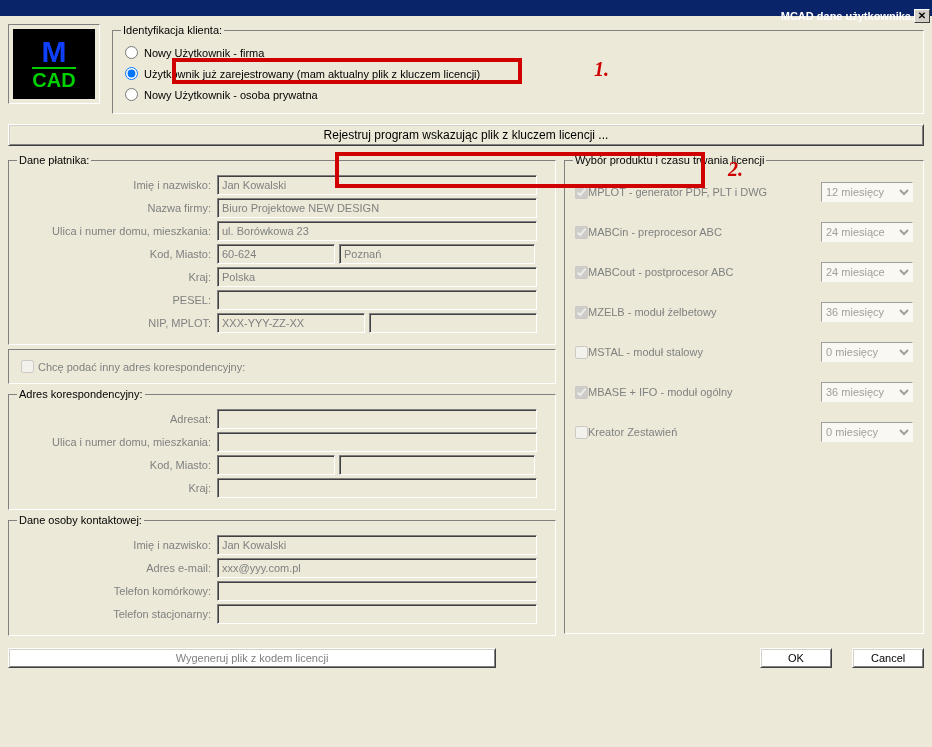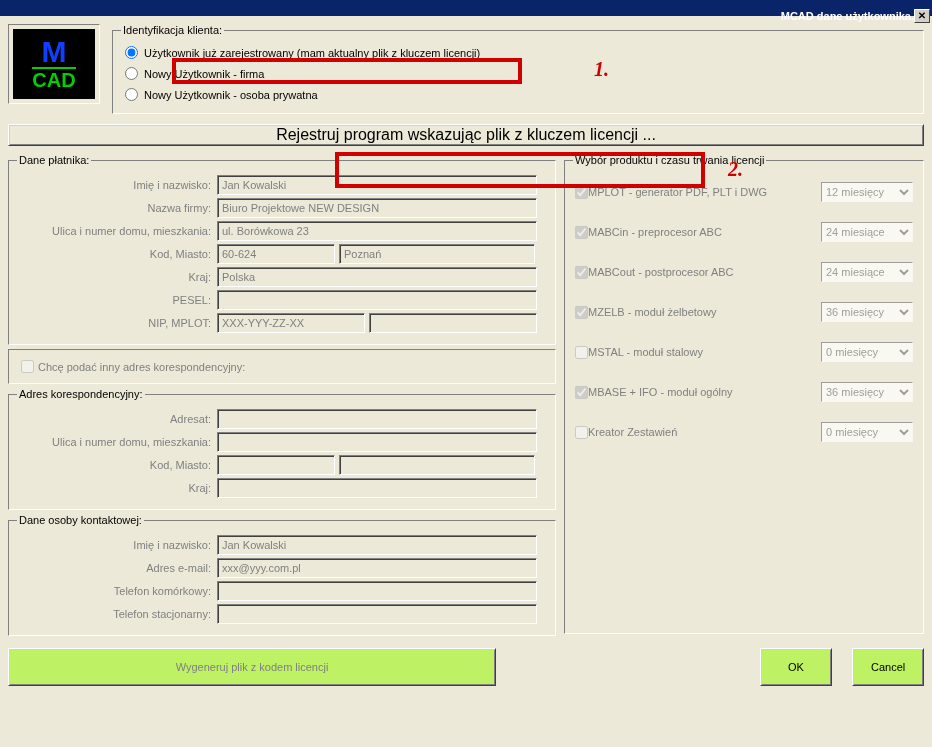--- a/index.html
+++ b/index.html
@@ -93,21 +93,21 @@
   z-index: 5;
 }
 .big-btn-row { margin: 4px 0 8px 0; }
 .big-btn {
   width: 100%; height: 22px;
   background: #ece9d8;
   border: 1px solid #fff;
   border-right-color: #404040;
   border-bottom-color: #404040;
   box-shadow: inset 1px 1px 0 #d4d0c8, inset -1px -1px 0 #808080;
-  font-size: 16px;
+  font-size: 12px;
   cursor: pointer;
 }
 .columns { display: flex; gap: 8px; }
 .col-left { width: 548px; display: flex; flex-direction: column; }
 .col-right { flex: 1; }
 .form-row { display: flex; align-items: center; margin: 3px 0; }
 .form-row label {
   width: 200px;
   text-align: right;
   padding-right: 6px;
@@ -148,22 +148,22 @@
   border-bottom-color: #fff;
   font-size: 11px;
   color: #808080;
 }
 .bottom-row {
   display: flex; align-items: center;
   margin-top: 8px;
   gap: 20px;
 }
 .btn {
-  height: 38px;
-  background: #bef264;
+  height: 20px;
+  background: #ffffff;
   border: 1px solid #fff;
   border-right-color: #404040;
   border-bottom-color: #404040;
   box-shadow: inset 1px 1px 0 #d4d0c8, inset -1px -1px 0 #808080;
   font-size: 11px;
   cursor: pointer;
   padding: 0 18px;
   color: #000;
 }
 .btn-gen { width: 488px; color: #808080; padding:0; }
@@ -194,26 +194,26 @@
   <div class="top-row">
     <div class="logo-box">
       <div class="logo-inner">
         <div class="logo-m">M</div>
         <div class="logo-cad">CAD</div>
       </div>
     </div>
     <fieldset class="fs-ident">
       <legend>Identyfikacja klienta:</legend>
       <div class="radio-row">
+        <input type="radio" name="ident" style="">
+        <span>Nowy Użytkownik - firma</span>
+      </div>
+      <div class="radio-row">
         <input type="radio" name="ident" checked="" style="">
         <span>Użytkownik już zarejestrowany (mam aktualny plik z kluczem licencji)</span>
-      </div>
-      <div class="radio-row">
-        <input type="radio" name="ident" style="">
-        <span>Nowy Użytkownik - firma</span>
       </div>
       <div class="radio-row">
         <input type="radio" name="ident" style="">
         <span>Nowy Użytkownik - osoba prywatna</span>
       </div>
     </fieldset>
   </div>
 
   <div class="big-btn-row">
     <button class="big-btn">Rejestruj program wskazując plik z kluczem licencji ...</button>

